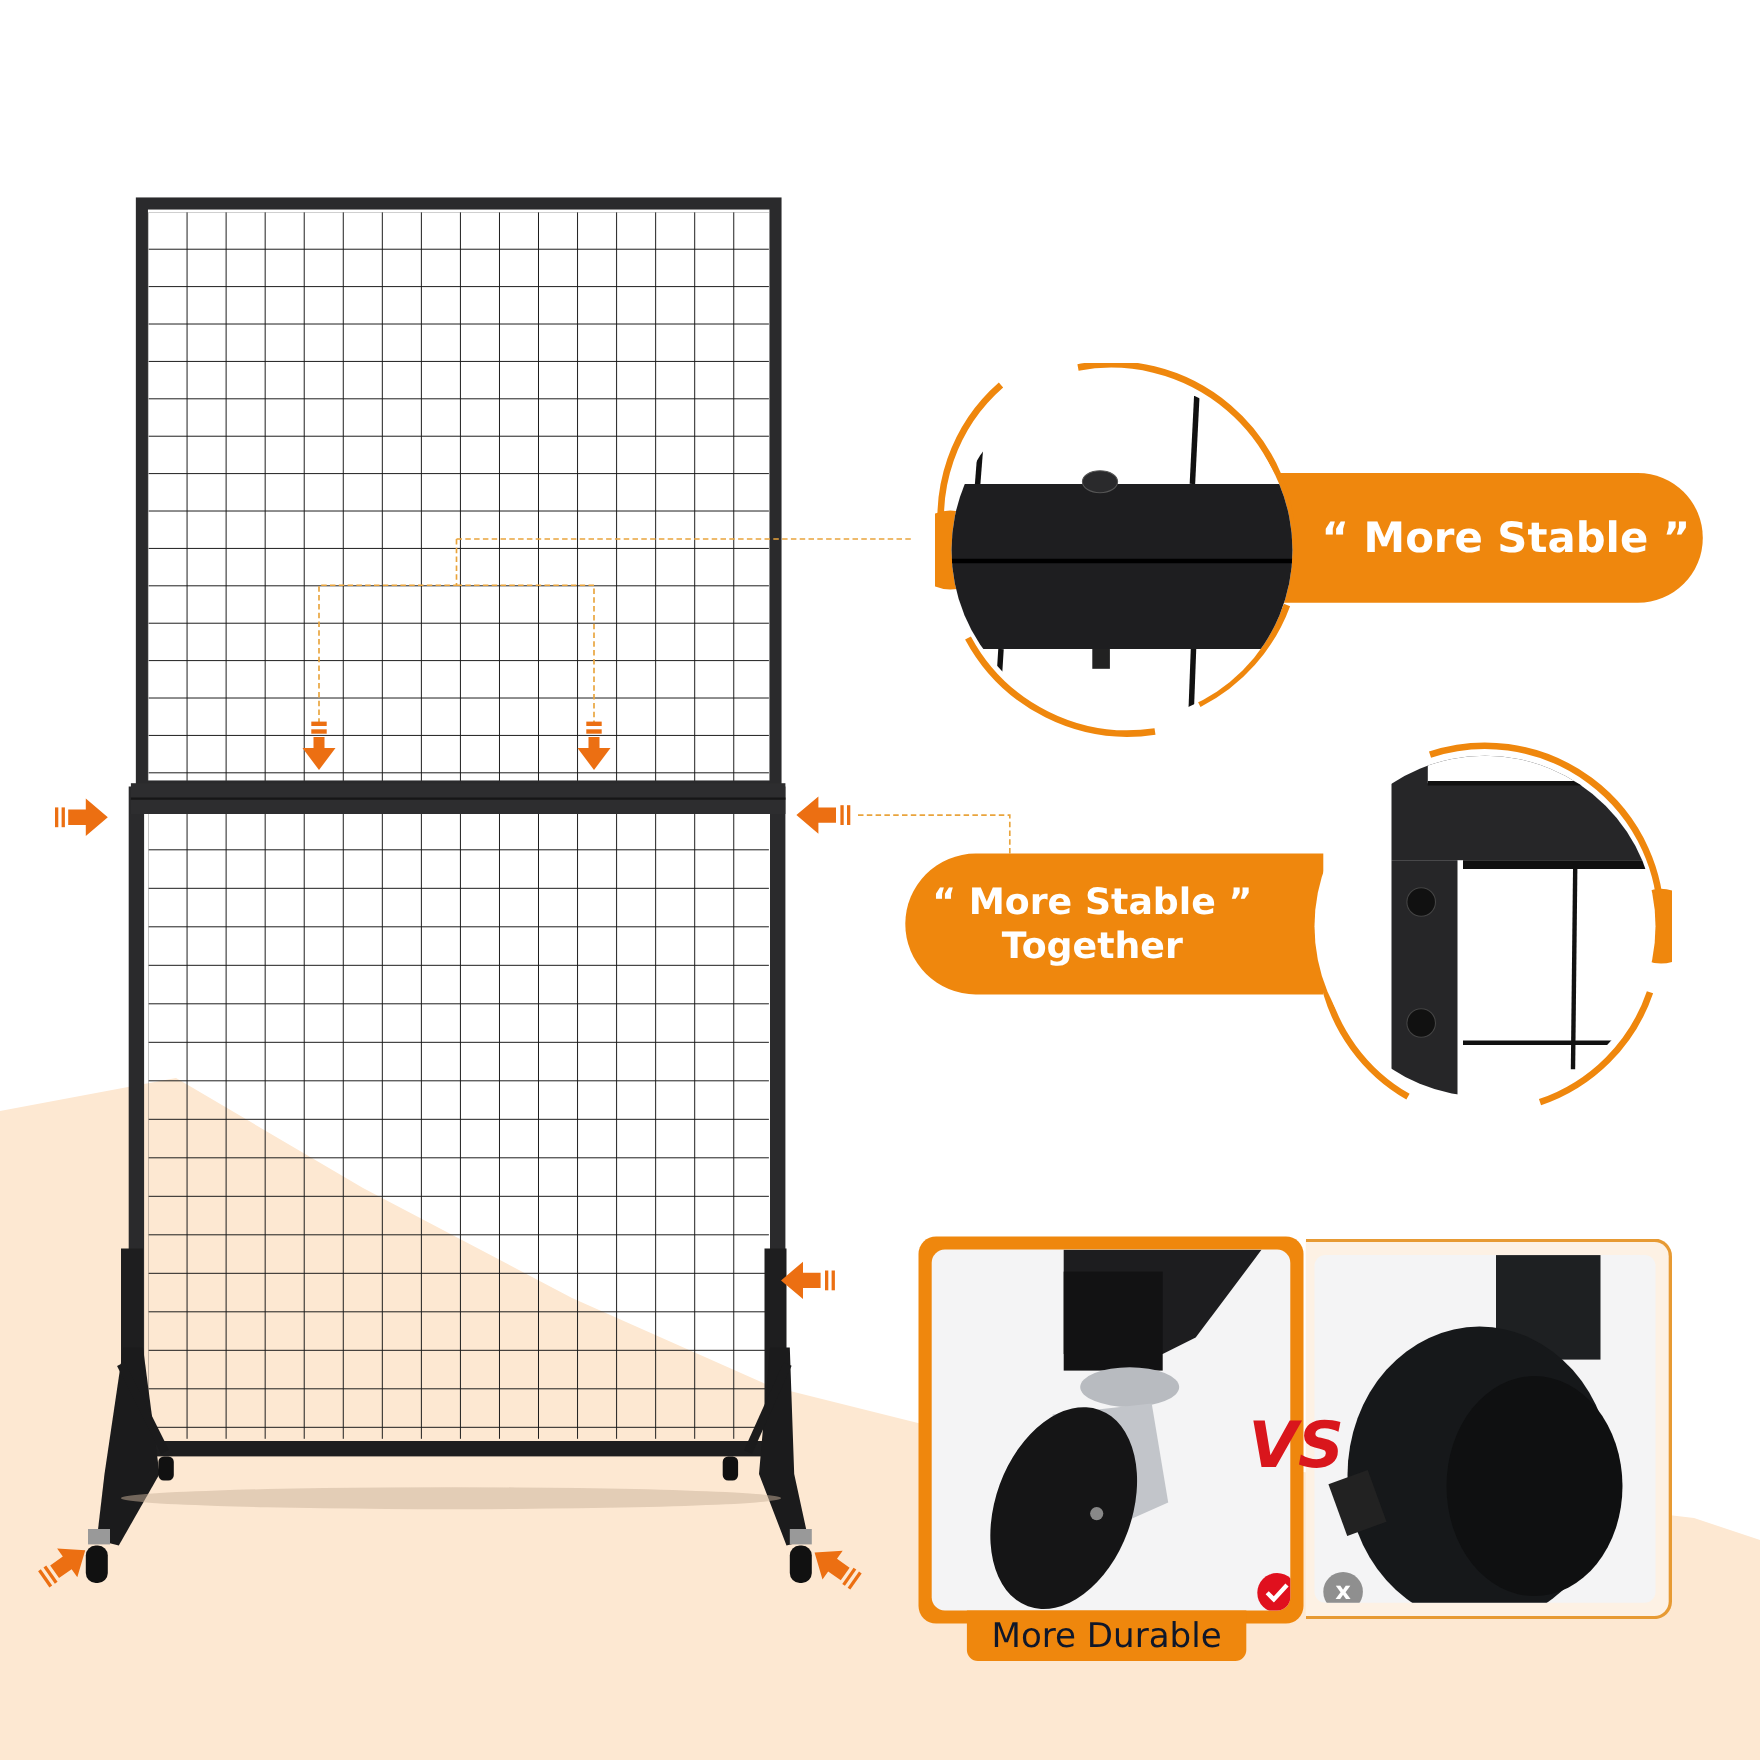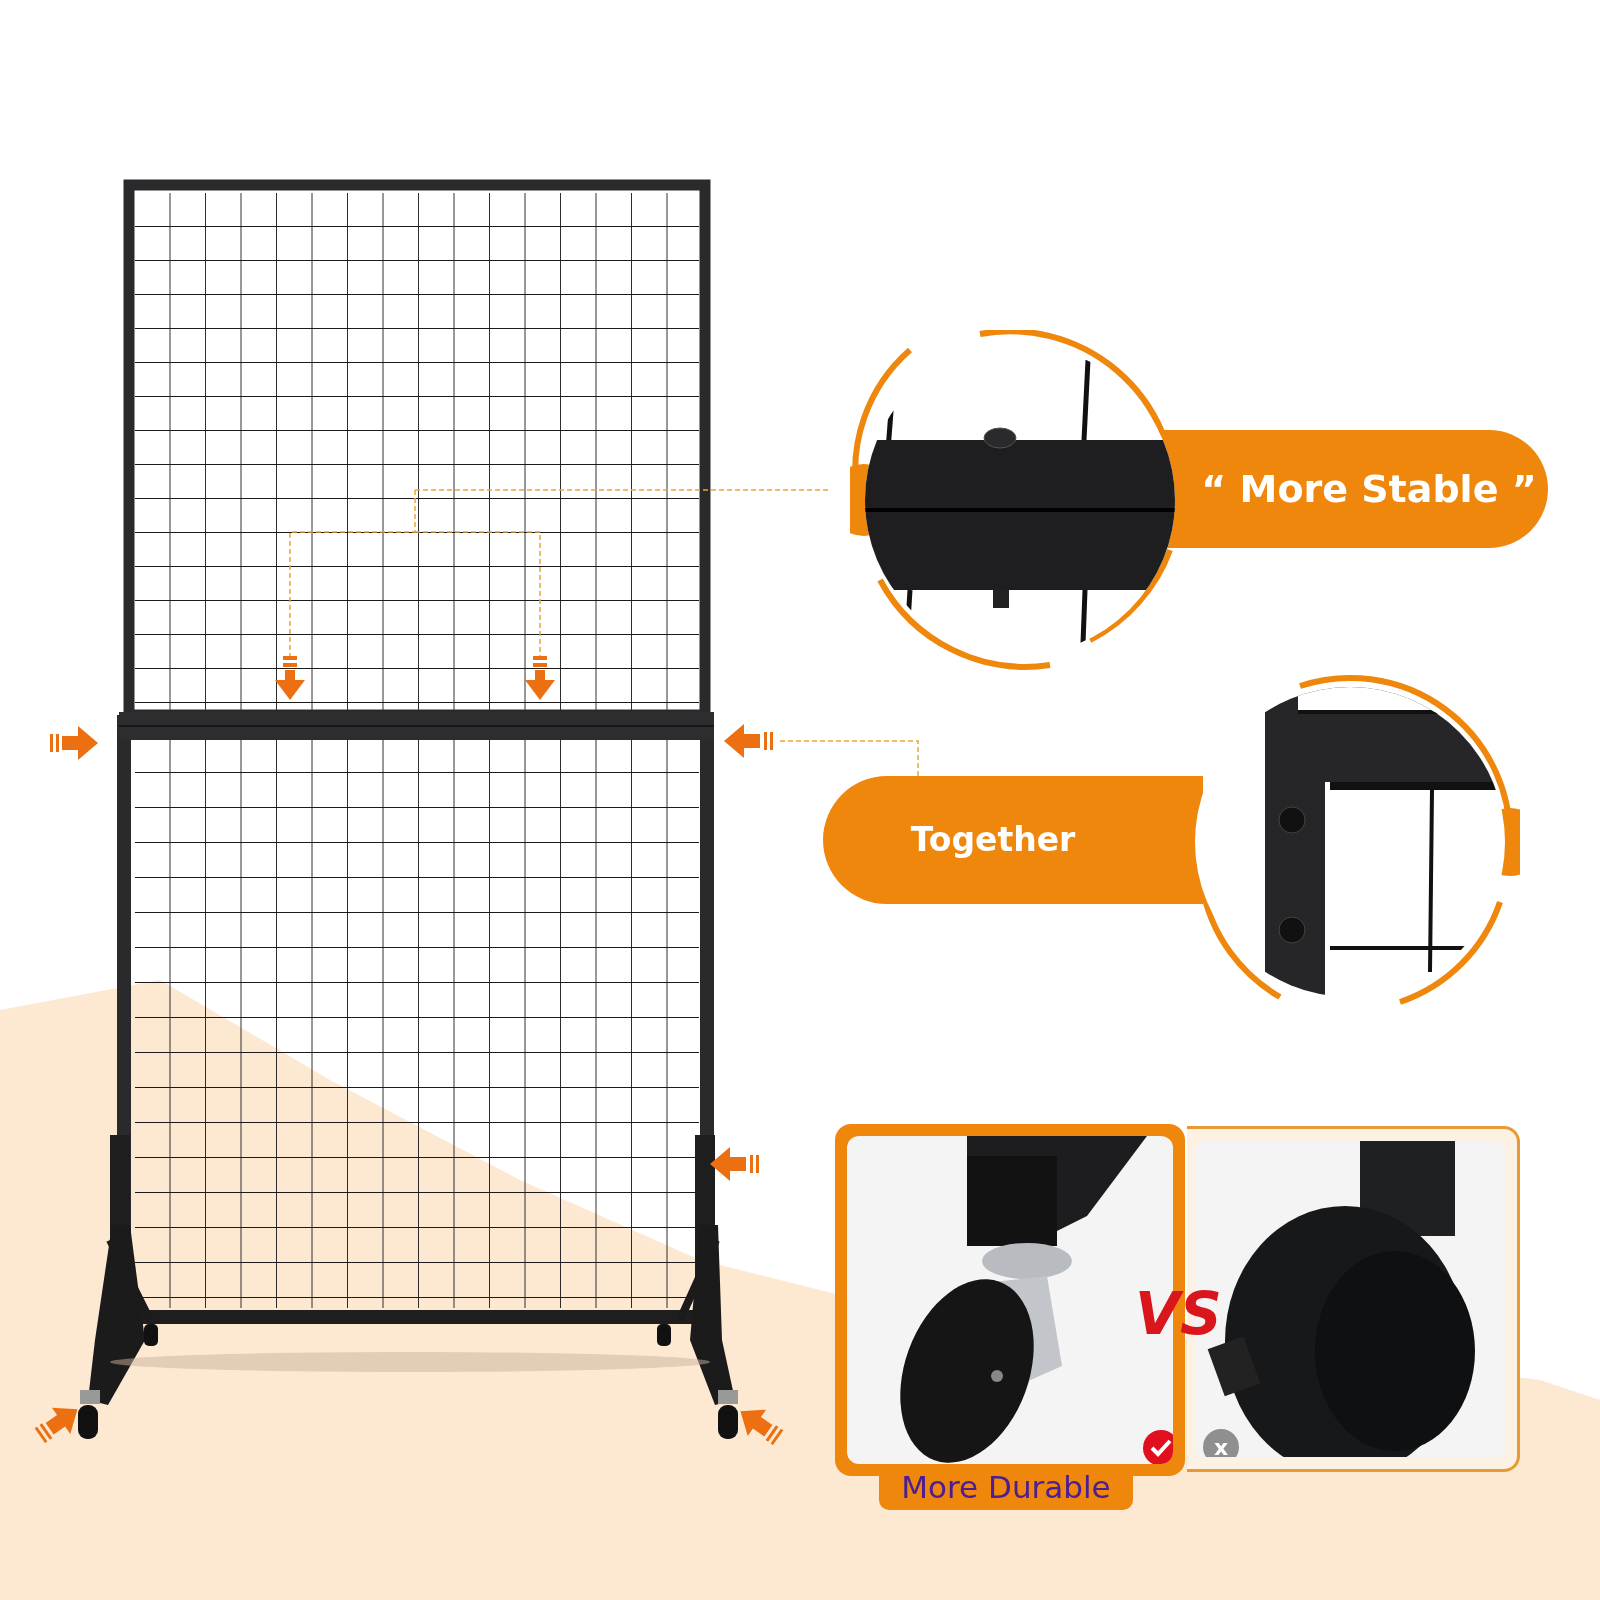--- a/index.html
+++ b/index.html
@@ -37,21 +37,21 @@
   }
   .panel-good .inner { width: 100%; height: 100%; background: #f4f4f5; border-radius: 12px; position: relative; overflow: hidden; }
   .panel-bad {
     position: absolute; left: 352px; top: 2px; width: 333px; height: 346px;
     border: 3px solid #e79a33; border-left: none; border-radius: 0 16px 16px 0;
     background: #fdf1e4; box-sizing: border-box; padding: 12px 12px 12px 8px;
   }
   .panel-bad .inner { width: 100%; height: 100%; background: #f4f4f5; border-radius: 10px; position: relative; overflow: hidden; }
   .durable-label {
     position: absolute; left: 44px; top: 340px; width: 254px; height: 46px;
-    background: #ef870d; color: #4c1d95; font-size: 31px; line-height: 46px;
+    background: #ef870d; color: #0f172a; font-size: 31px; line-height: 46px;
     text-align: center; border-radius: 0 0 10px 10px;
   }
   .vs { position: absolute; left: 290px; top: 130px; width: 100px; height: 110px; z-index: 5; }
   .badge { position: absolute; width: 36px; height: 36px; border-radius: 50%; display: flex; align-items: center; justify-content: center; z-index: 5; }
   .badge-good { left: 296px; top: 294px; background: #e0101e; }
   .badge-bad { left: 372px; top: 298px; background: #8f8f8f; color: #fff; font-weight: bold; font-size: 22px; }
 </style>
 </head>
 <body>
 
@@ -173,20 +173,21 @@
     <rect x="0" y="110" width="340" height="150" fill="#1e1e20"></rect>
     <line x1="0" y1="180" x2="340" y2="180" stroke="#000" stroke-width="4"></line>
     <ellipse cx="150" cy="108" rx="16" ry="10" fill="#2a2a2c" stroke="#555"></ellipse>
     <rect x="143" y="260" width="16" height="18" fill="#222"></rect>
     <line x1="60" y1="260" x2="55" y2="340" stroke="#111" stroke-width="5"></line>
     <line x1="235" y1="260" x2="232" y2="340" stroke="#111" stroke-width="5"></line>
   </g>
 </svg>
 
 <div class="pill pill-stable">
+  <span>“ More Stable ”</span>
   <span>Together</span>
 </div>
 <svg class="zoom-circle zoom-stable" viewBox="0 0 340 340">
   <path d="M60 80 A160 160 0 0 0 100 325" stroke="#ef870d" stroke-width="6" fill="none"></path>
   <path d="M120 14 A160 160 0 0 1 330 170" stroke="#ef870d" stroke-width="6" fill="none"></path>
   <path d="M320 230 A160 160 0 0 1 220 330" stroke="#ef870d" stroke-width="6" fill="none"></path>
   <circle cx="330" cy="170" r="34" fill="#ef870d"></circle>
   <clipPath id="c2">
       <circle cx="170" cy="170" r="155"></circle>
     </clipPath>

